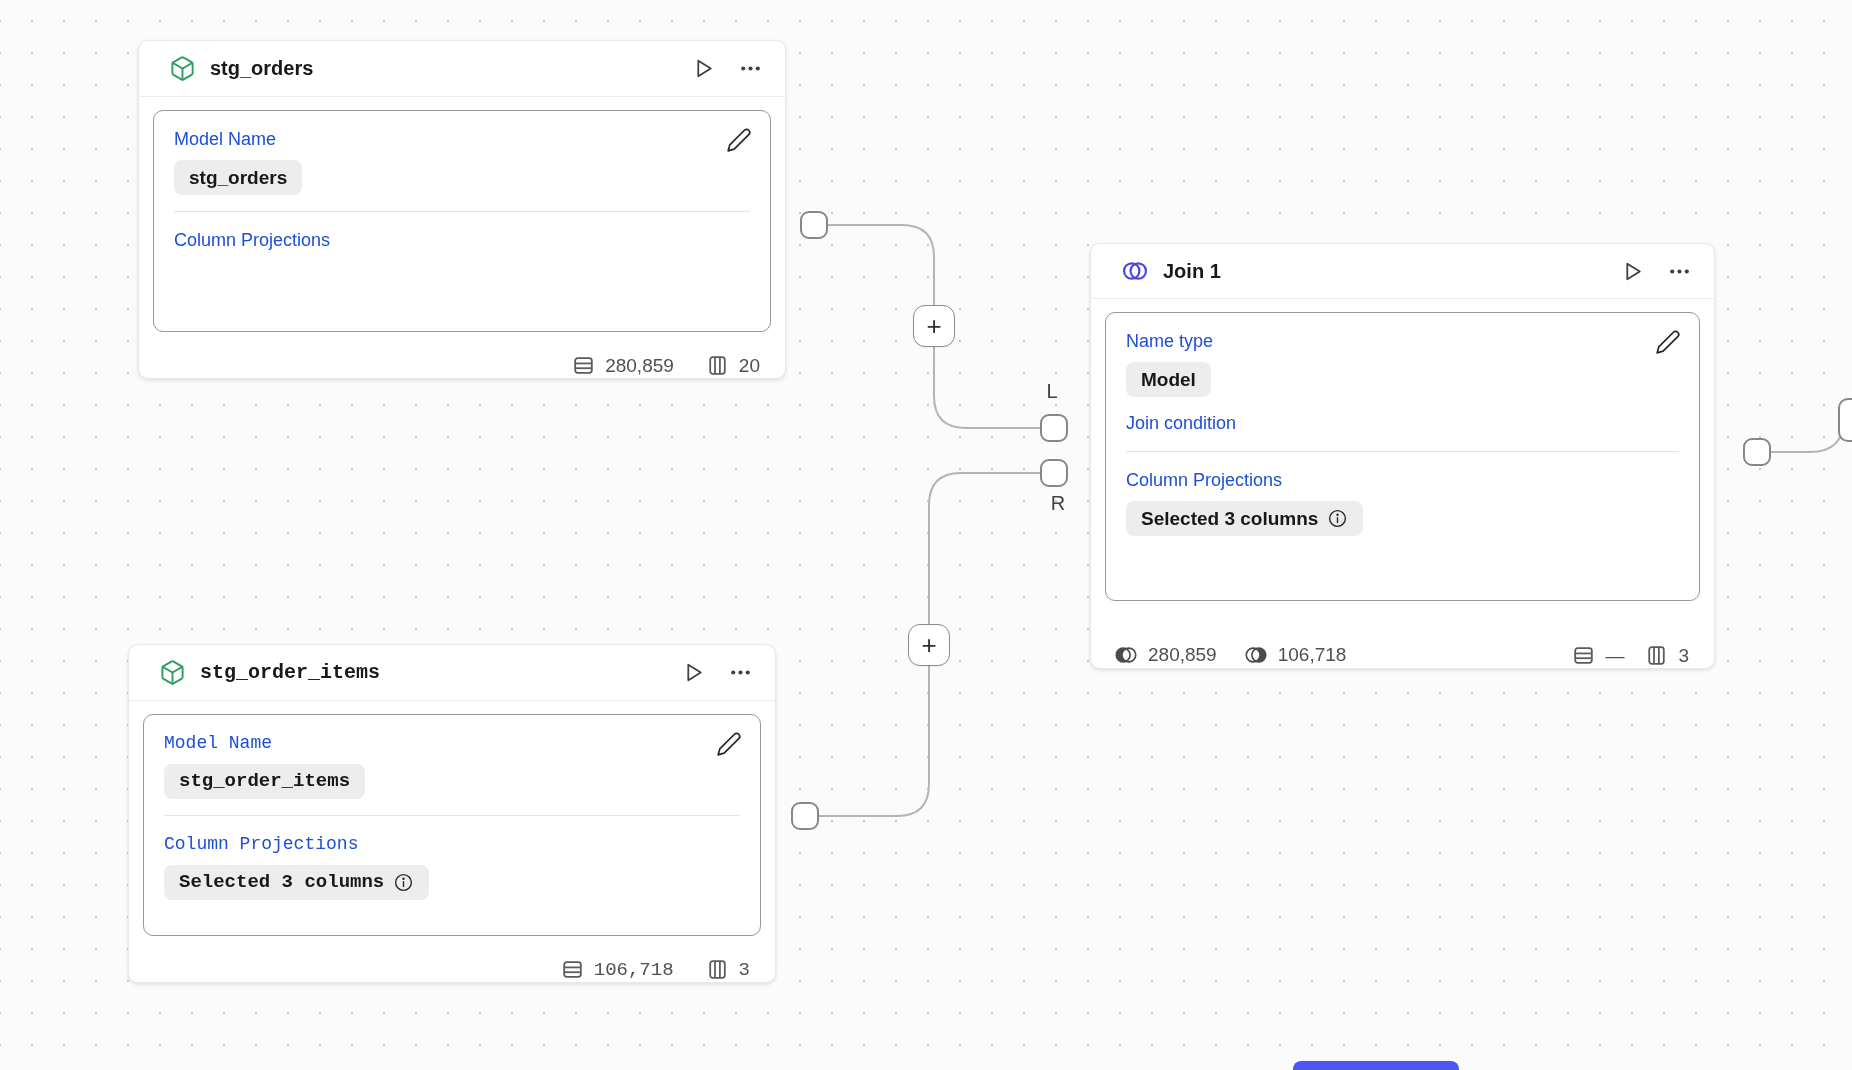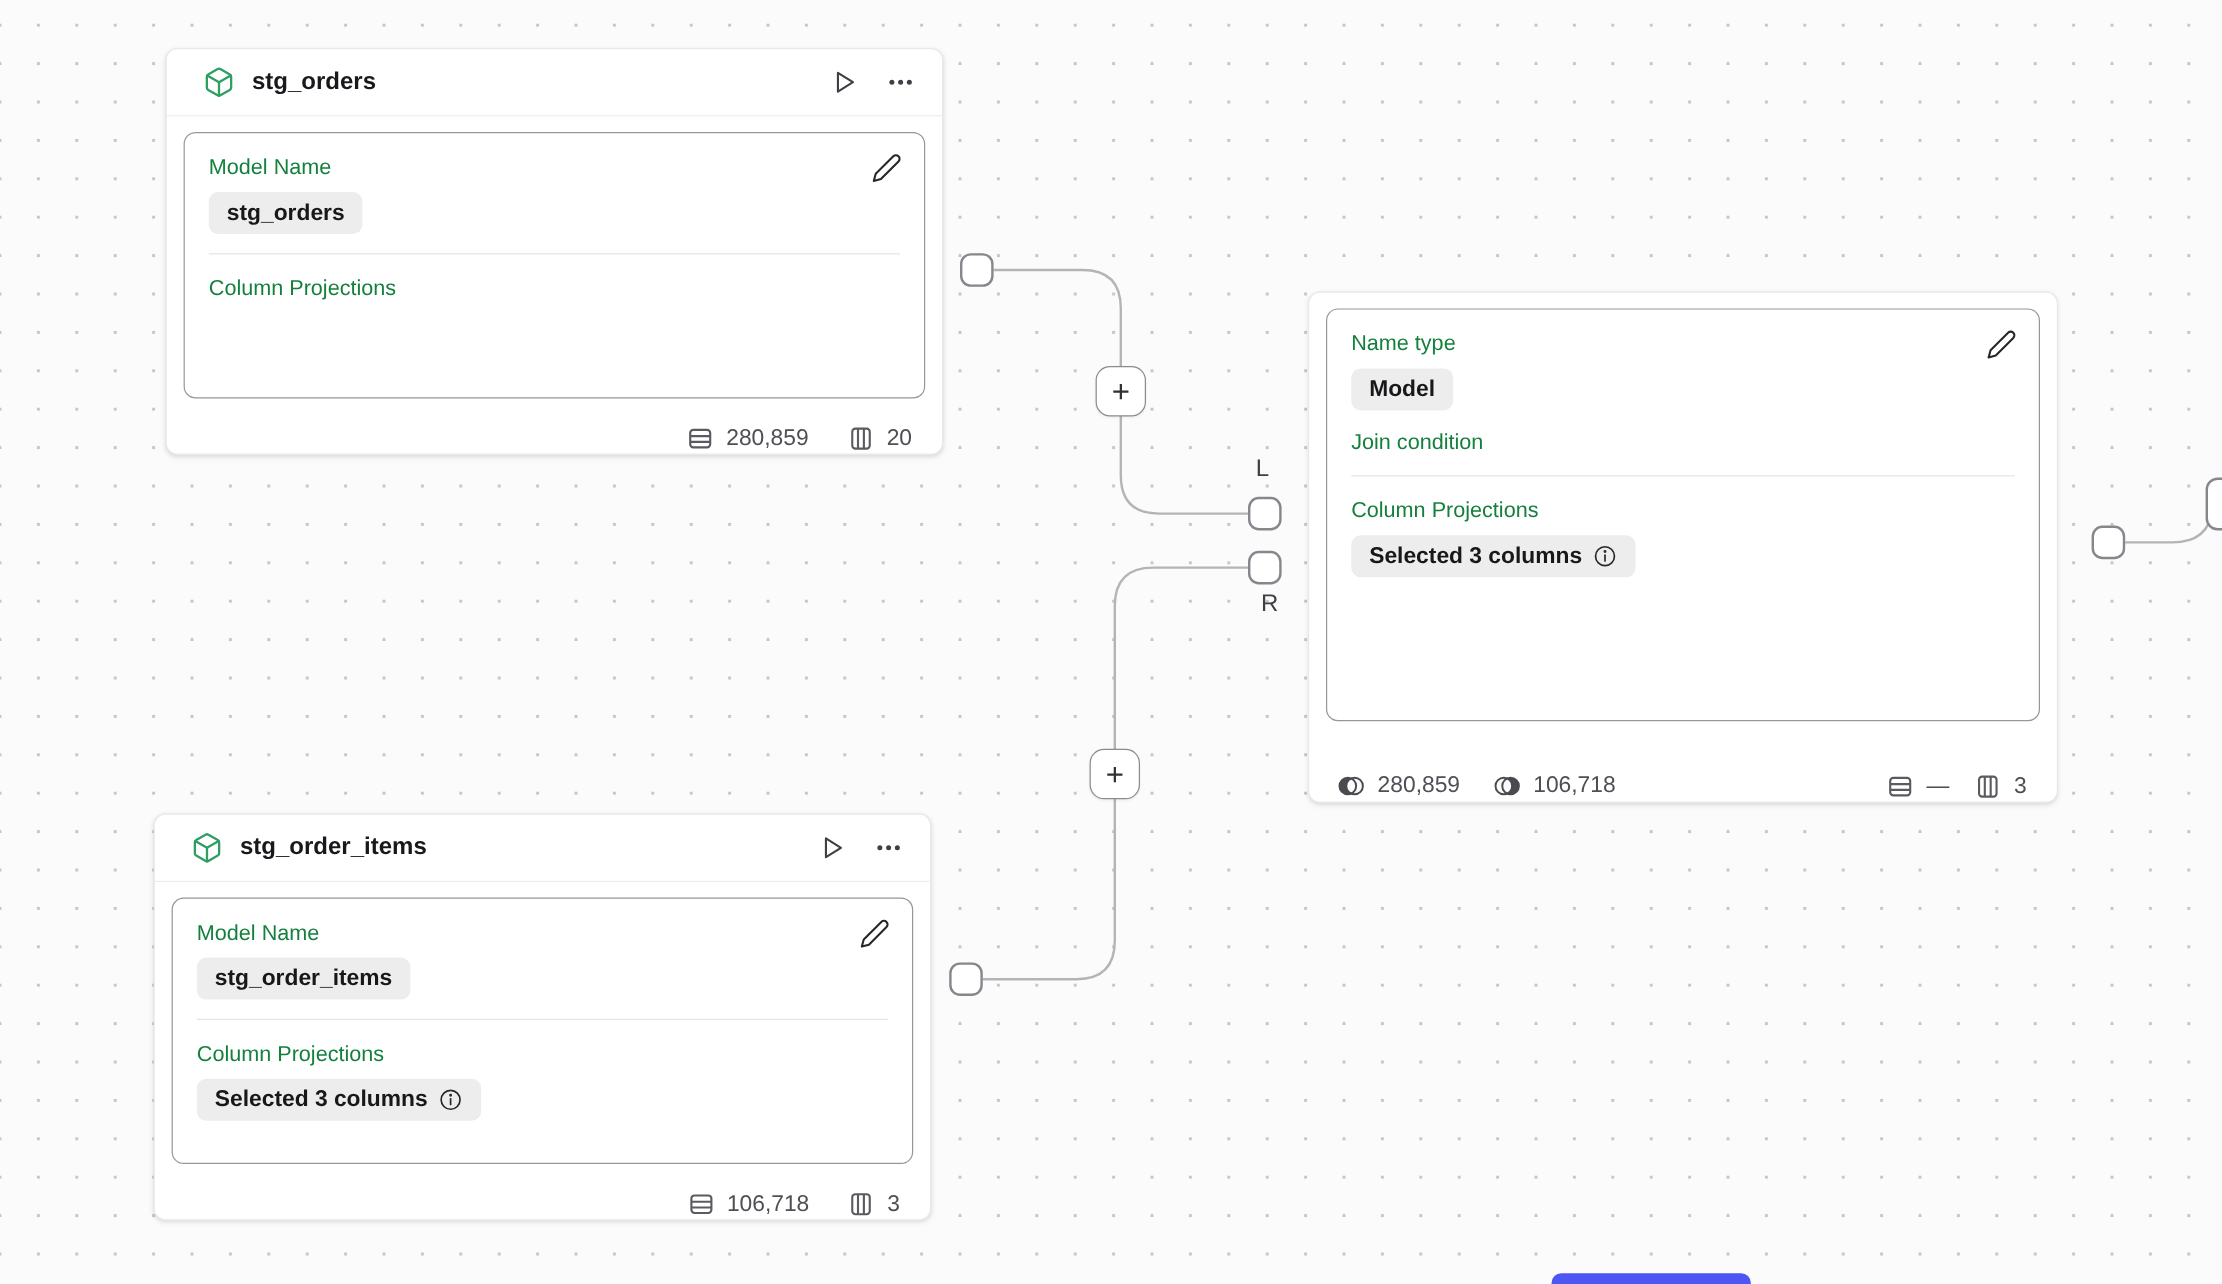--- a/index.html
+++ b/index.html
@@ -23,21 +23,21 @@
     padding:0 22px 0 30px;border-bottom:1px solid #ededf0;
   }
   .node-title{font-size:20px;font-weight:600;color:#19191d;flex:1 1 auto;white-space:nowrap;}
   .header-actions{display:flex;align-items:center;gap:22px;flex:0 0 auto;}
   .icon-btn{display:flex;align-items:center;justify-content:center;cursor:pointer;background:none;border:none;padding:0;}
 
   .inner-card{
     position:relative;margin:13px 14px 0 14px;border:1.5px solid #96969b;border-radius:10px;
     padding:16px 20px 20px 20px;background:#fff;flex:1 1 auto;box-sizing:border-box;
   }
-  .field-label{font-size:18px;color:#15803d;line-height:24px;}
+  .field-label{font-size:18px;color:#1d4ed8;line-height:24px;}
   .chip{
     display:inline-flex;align-items:center;gap:9px;background:#ededee;border-radius:8px;
     padding:6px 15px;font-size:19px;font-weight:600;color:#18181b;margin-top:9px;line-height:23px;
   }
   .card-divider{border:none;border-top:1px solid #e4e4e7;margin:16px 0;}
   .pencil-btn{position:absolute;top:16px;right:18px;}
   .field-gap{height:14px;}
 
   .node-footer{
     display:flex;align-items:flex-end;justify-content:flex-end;gap:9px;
@@ -124,21 +124,21 @@
       <svg width="25" height="25" viewBox="0 0 24 24" fill="none" stroke="#5a5a60" stroke-width="1.7">
           <rect x="5" y="4" width="14" height="16" rx="2.5"></rect>
           <line x1="9.6" y1="4" x2="9.6" y2="20"></line>
           <line x1="14.3" y1="4" x2="14.3" y2="20"></line>
         </svg>
       <span class="stat-num">20</span>
     </span>
   </div>
 </div>
 
-<div class="node" style="left:128px;top:678px;width:648px;height:339px;">
+<div class="node" style="left:128px;top:644px;width:648px;height:339px;font-family:Liberation Mono, monospace;">
   <div class="node-header">
     <span class="icon-btn">
       <svg width="27" height="27" viewBox="0 0 24 24" fill="none" stroke="#2e9e63" stroke-width="1.7" stroke-linecap="round" stroke-linejoin="round">
         <path d="M21 16V8a2 2 0 0 0-1-1.73l-7-4a2 2 0 0 0-2 0l-7 4A2 2 0 0 0 3 8v8a2 2 0 0 0 1 1.73l7 4a2 2 0 0 0 2 0l7-4A2 2 0 0 0 21 16z"></path>
         <polyline points="3.27 6.96 12 12.01 20.73 6.96"></polyline>
           <line x1="12" y1="22.08" x2="12" y2="12"></line>
       </svg>
     </span>
     <span class="node-title">stg_order_items</span>
     <span class="header-actions">
@@ -192,20 +192,43 @@
           <rect x="5" y="4" width="14" height="16" rx="2.5"></rect>
           <line x1="9.6" y1="4" x2="9.6" y2="20"></line>
           <line x1="14.3" y1="4" x2="14.3" y2="20"></line>
         </svg>
       <span class="stat-num">3</span>
     </span>
   </div>
 </div>
 
 <div class="node" style="left:1090px;top:243px;width:625px;height:426px;">
+  <div class="node-header" style="height:54px;">
+    <span class="icon-btn">
+      <svg width="28" height="28" viewBox="0 0 24 24" fill="none" stroke="#4f46e5" stroke-width="1.9">
+          <circle cx="9.2" cy="12" r="6.6"></circle>
+          <circle cx="14.8" cy="12" r="6.6"></circle>
+        </svg>
+    </span>
+    <span class="node-title">Join 1</span>
+    <span class="header-actions">
+      <button class="icon-btn">
+        <svg width="25" height="25" viewBox="0 0 24 24" fill="none" stroke="#3f3f46" stroke-width="1.7" stroke-linejoin="round">
+            <path d="M7 4.5 L19 12 L7 19.5 Z"></path>
+          </svg>
+      </button>
+      <button class="icon-btn">
+        <svg width="25" height="25" viewBox="0 0 24 24" fill="#3f3f46">
+            <circle cx="5" cy="12" r="2"></circle>
+            <circle cx="12" cy="12" r="2"></circle>
+            <circle cx="19" cy="12" r="2"></circle>
+          </svg>
+      </button>
+    </span>
+  </div>
   <div class="inner-card">
     <button class="icon-btn pencil-btn">
       <svg width="26" height="26" viewBox="0 0 24 24" fill="none" stroke="#27272a" stroke-width="1.6" stroke-linecap="round" stroke-linejoin="round">
           <path d="M17 3a2.828 2.828 0 1 1 4 4L7.5 20.5 2 22l1.5-5.5L17 3z"></path>
         </svg>
     </button>
     <div class="field-label">Name type</div>
     <div class="chip">
         <span>Model</span>
       </div>

